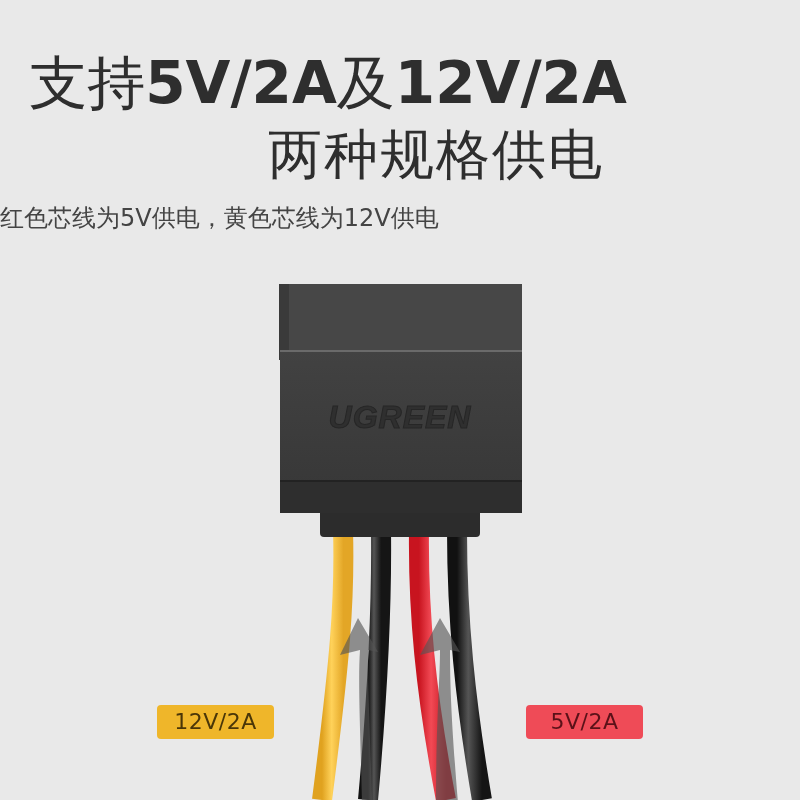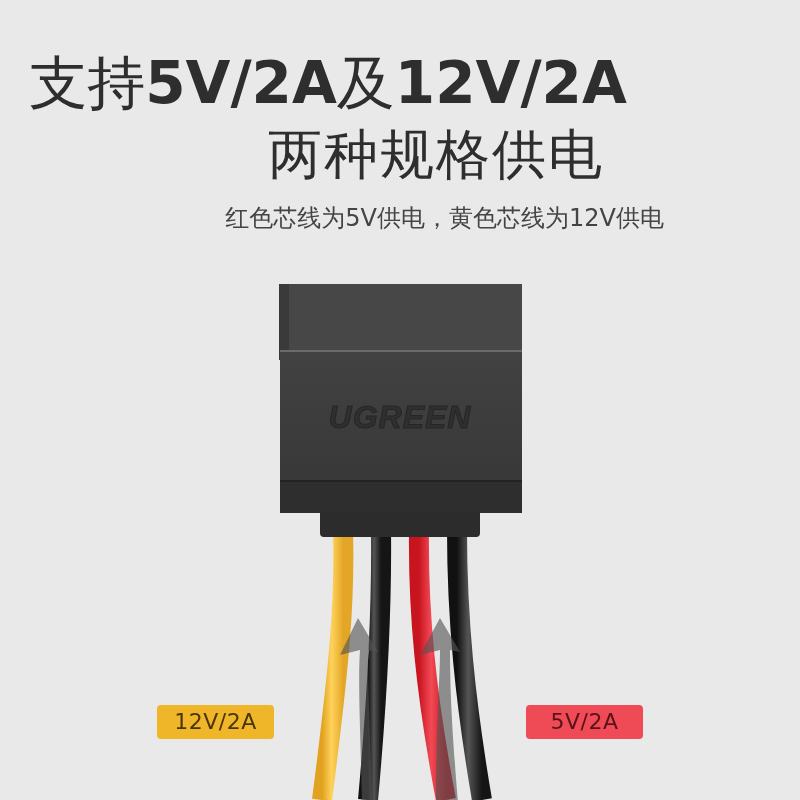--- a/index.html
+++ b/index.html
@@ -16,21 +16,21 @@
     line-height: 70px; white-space: nowrap;
   }
   .headline .cjk { font-weight: normal; }
   .subhead {
     position: absolute; left: 0; top: 122px; width: 800px;
     text-align: center; color: #2e2e2e;
     font-size: 54px; line-height: 66px; letter-spacing: 2px; margin-left: 36px;
   }
   .caption {
     position: absolute; left: 0; top: 202px; width: 664px;
-    text-align: right; color: #444;
+    text-align: left; color: #444;
     font-size: 24px; line-height: 32px;
   }
   .product { position: absolute; left: 0; top: 0; width: 800px; height: 800px; }
   .badge {
     position: absolute; top: 705px; height: 34px; line-height: 34px;
     border-radius: 4px; font-size: 22px; text-align: center;
     padding: 0 0; letter-spacing: 0.5px;
   }
   .badge-12v { left: 157px; width: 117px; background: #efb62a; color: #4a3608; }
   .badge-5v  { left: 526px; width: 117px; background: #ef4b57; color: #5a1118; }

